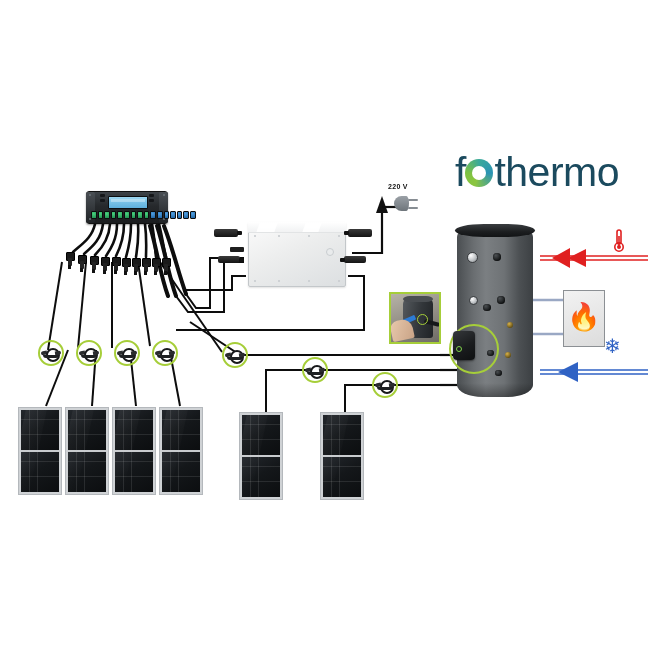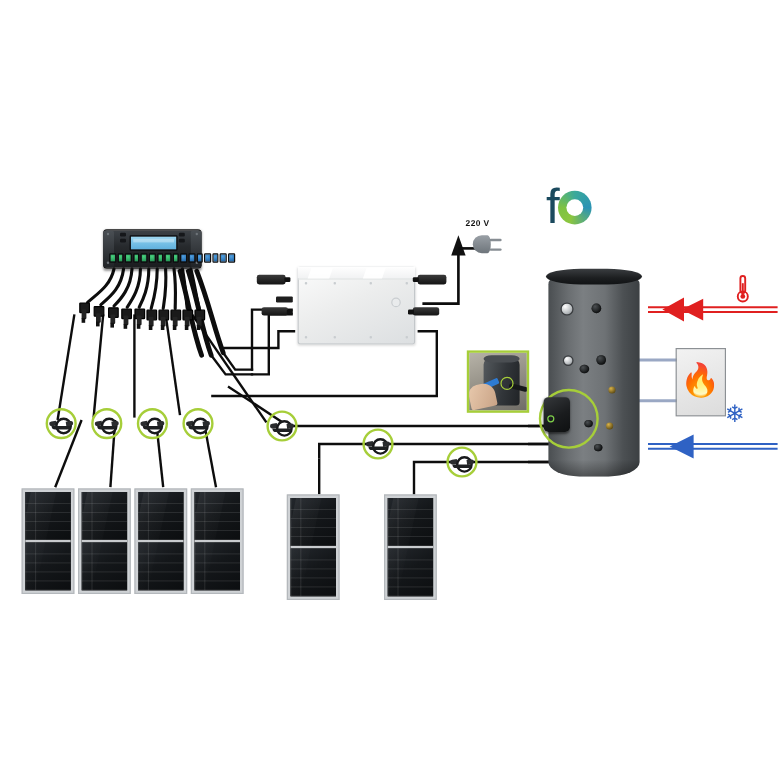--- a/index.html
+++ b/index.html
@@ -118,20 +118,21 @@
     background:linear-gradient(100deg,rgba(255,255,255,.055),rgba(255,255,255,0));transform:skewX(-12deg);}
 </style>
 </head>
 <body>
 
 <div id="stage">
 
   <div id="logo">
     <span class="lgf">f</span>
     <span class="lgring"></span>
+    <span class="lgrest">thermo</span>
   </div>
 
   <svg id="wires" viewBox="0 0 650 650">
     <g fill="none" stroke="#0d0d0d" stroke-width="2.6" stroke-linecap="round">
 
       <path d="M95,224 C92,238 82,244 73,252"></path>
       <path d="M103,224 C101,240 92,247 84,254"></path>
       <path d="M110,224 C109,240 101,249 95,255"></path>
       <path d="M117,224 C117,240 110,250 106,256"></path>
       <path d="M124,224 C124,240 119,250 116,256"></path>

